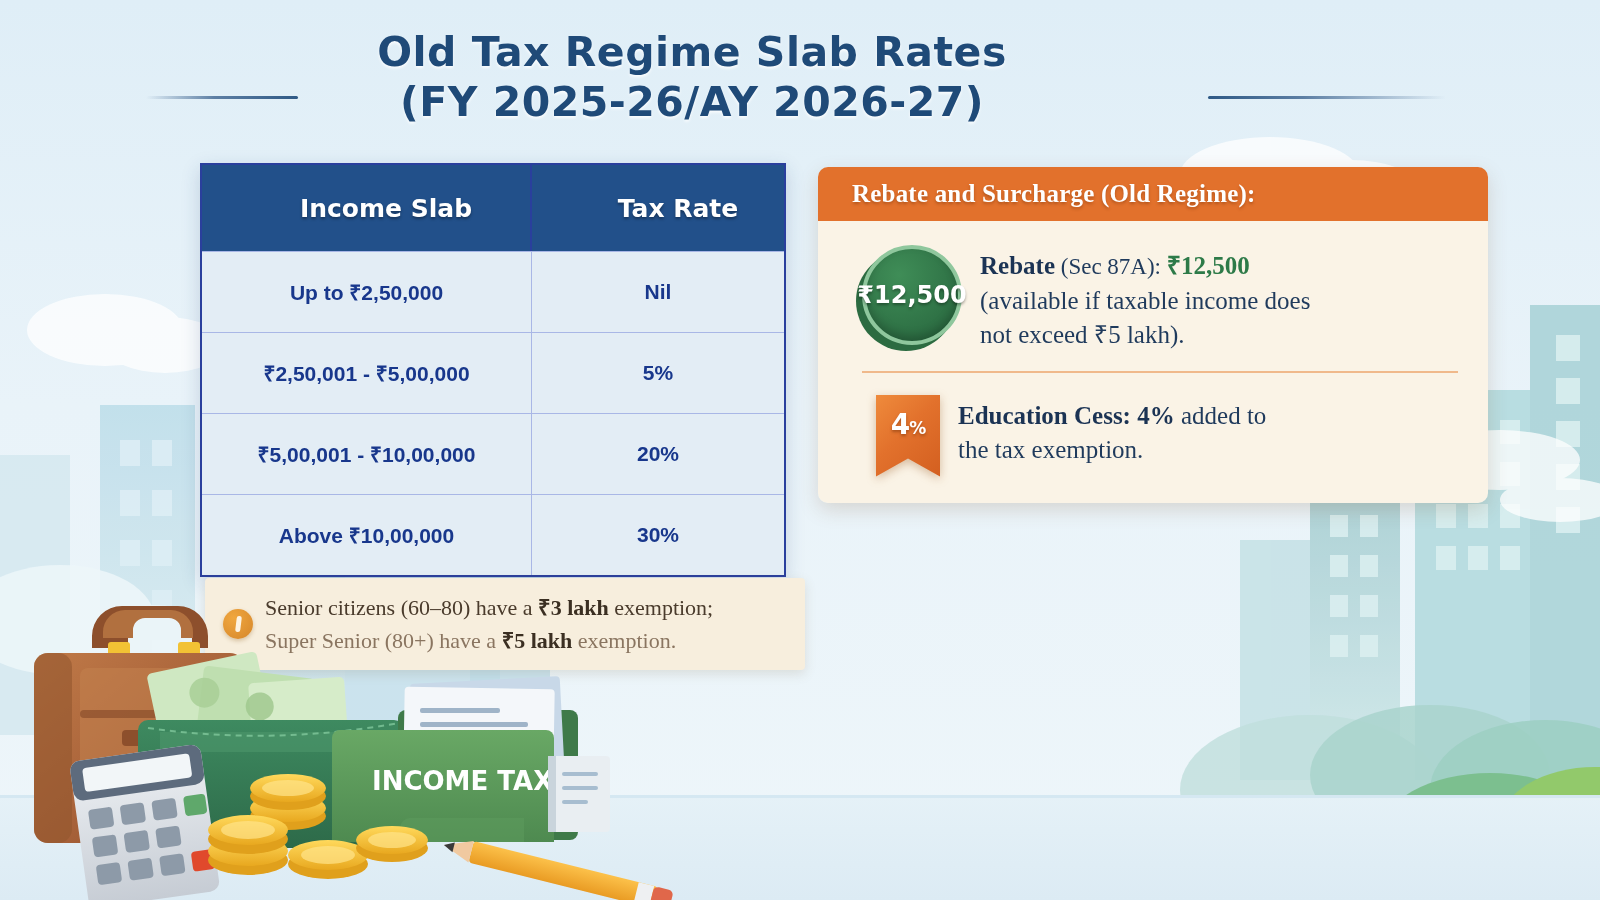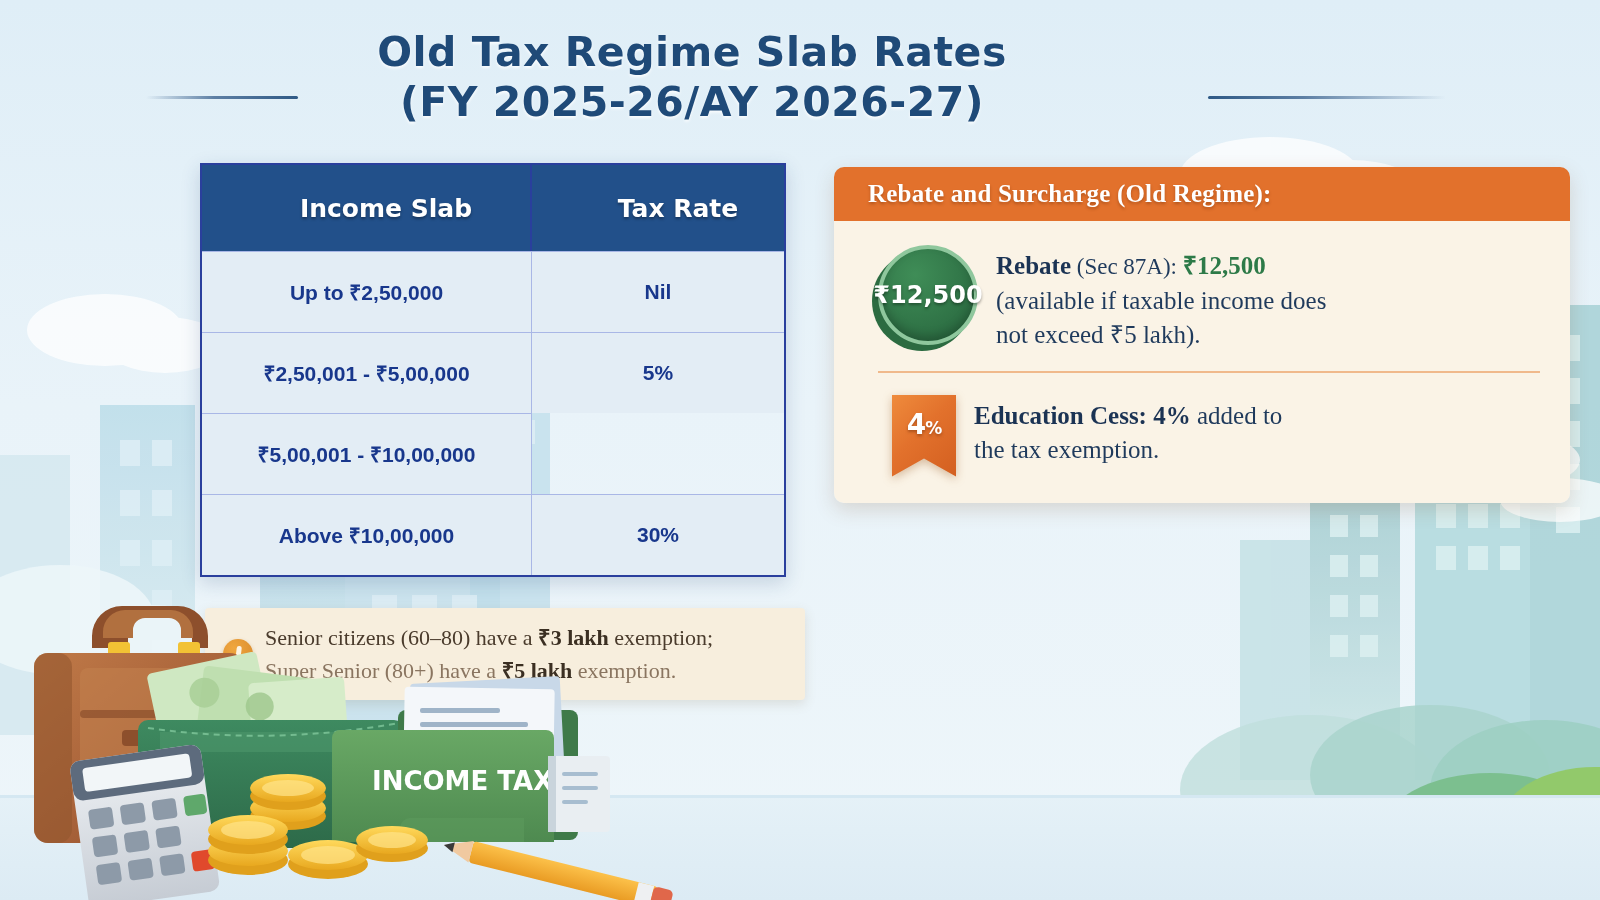--- a/index.html
+++ b/index.html
@@ -60,21 +60,21 @@
     border-top:1.5px solid #a9b7e6;
     font-weight:bold;
   }
   .tbody .trow .tcell.c1{ border-right:1.5px solid #a9b7e6; }
 
   
   .footnote{
     position:absolute; left:205px; top:578px; width:600px; height:92px;
     background:#f7eedd; border-radius:4px; z-index:6;
     box-shadow:0 4px 12px rgba(120,100,60,.16);
-    display:flex; align-items:center; padding:0 16px 0 18px; gap:12px;margin-top:30px;
+    display:flex; align-items:center; padding:0 16px 0 18px; gap:12px;
   }
   .info-badge{
     width:30px; height:30px; border-radius:50%;
     background:radial-gradient(circle at 35% 30%, #f0a73f, #d5862a);
     flex:0 0 30px; position:relative;
     box-shadow:0 2px 4px rgba(140,90,20,.3);
   }
   .info-badge::after{
     content:""; position:absolute; left:12.5px; top:7px;
     width:5px; height:16px; background:#fdf3e2; border-radius:3px;
@@ -82,24 +82,23 @@
   }
   .footnote-text{
     font-family:"Liberation Serif", serif;
     font-size:22px; line-height:1.5; color:#4a3b2c;
   }
   .fn-l2{ color:#8a7560; }
   .fn-b{ font-weight:bold; color:#3b2f22; }
 
   
   .panel{
-    position:absolute; left:818px; top:167px; width:736px; z-index:6;
+    position:absolute; left:818px; top:167px; width:670px; z-index:6;
     border-radius:10px; overflow:hidden;
     box-shadow:0 7px 20px rgba(120,80,40,.18);
-    margin-left:16px;
   }
   .panel-head{
     background:#e2712c; color:#fff;
     font-family:"Liberation Serif", serif;
     font-weight:bold; font-size:25px;
     padding:13px 0 13px 34px; letter-spacing:.2px;
     text-shadow:0 2px 3px rgba(120,50,10,.45);
   }
   .panel-body{ background:#faf3e6; padding:24px 28px 26px 30px; }
 
@@ -320,20 +319,21 @@
     <div class="trow">
       <div class="tcell c1">Up to ₹2,50,000</div>
       <div class="tcell c2">Nil</div>
     </div>
     <div class="trow">
       <div class="tcell c1">₹2,50,001 - ₹5,00,000</div>
       <div class="tcell c2">5%</div>
     </div>
     <div class="trow">
       <div class="tcell c1">₹5,00,001 - ₹10,00,000</div>
+      <div class="tcell c2">20%</div>
     </div>
     <div class="trow">
       <div class="tcell c1">Above ₹10,00,000</div>
       <div class="tcell c2">30%</div>
     </div>
   </div>
 </div>
 
 <div class="footnote">
   <div class="info-badge"></div>

